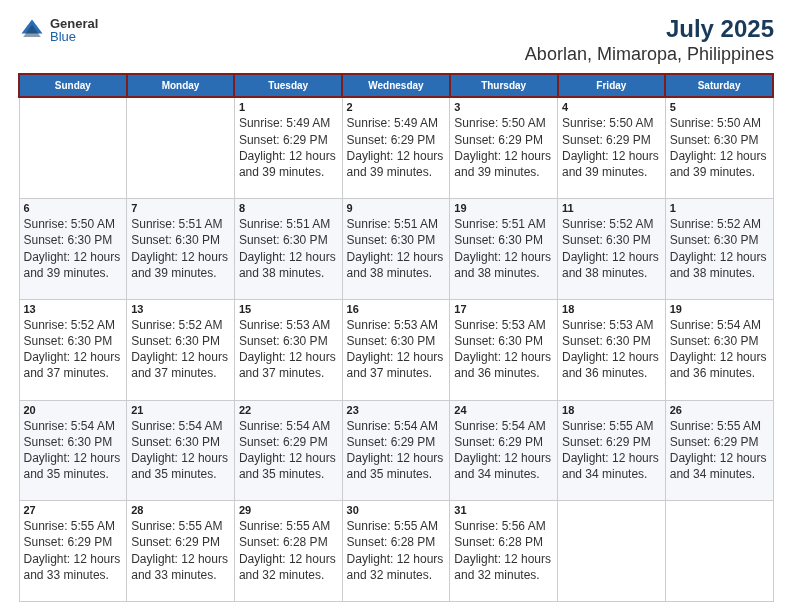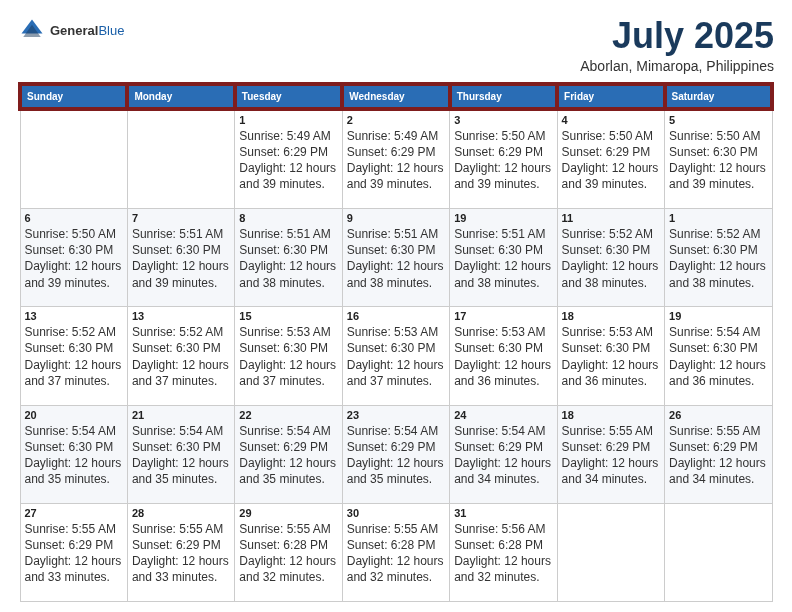--- a/index.html
+++ b/index.html
@@ -23,65 +23,65 @@
       align-items: flex-start;
       margin-bottom: 8px;
     }
     .logo {
       display: flex;
       align-items: center;
       gap: 4px;
     }
     .logo-text {
       display: flex;
-      flex-direction: row;
+      flex-direction: column;
       line-height: 1;
     }
     .logo-general {
       font-size: 13px;
       font-weight: bold;
       color: #333;
     }
     .logo-blue {
       font-size: 13px;
       font-weight: normal;
       color: #1a5fa8;
     }
     .logo-icon {
       width: 28px;
       height: 28px;
     }
     .title-block {
       text-align: right;
     }
     .main-title {
-      font-size: 36px;
+      font-size: 24px;
       font-weight: bold;
       color: #1a3a5c;
       line-height: 1.1;
     }
     .subtitle {
-      font-size: 14px;
+      font-size: 18px;
       color: #333;
       margin-top: 2px;
     }
     .calendar {
       width: 100%;
       border-collapse: collapse;
       flex: 1;
       font-size: 8.5px;
     }
     .calendar thead th {
       background-color: #2a6db5;
       color: #fff;
-      text-align: left;
+      text-align: center;
       padding: 5px 5px;
       font-size: 10px;
       font-weight: bold;
-      border: 4px solid #7f1d1d;
+      border: 2px solid #7f1d1d;
     }
     .calendar tbody td {
       border: 1px solid #ccc;
       vertical-align: top;
       padding: 3px 4px;
       width: 14.28%;
       height: 82px;
       background: #fff;
     }
     .calendar tbody tr:nth-child(even) td {

